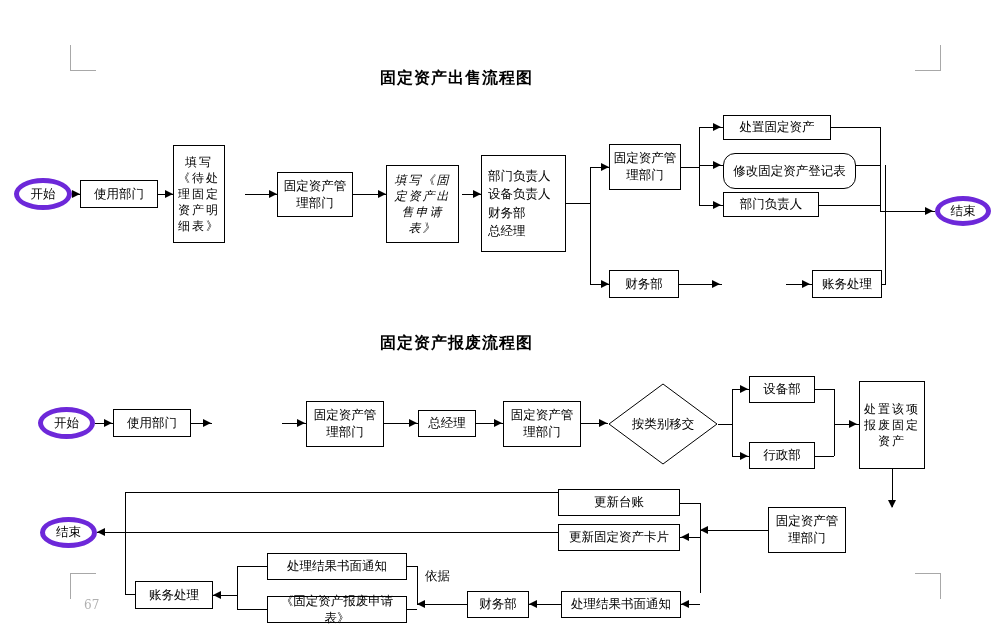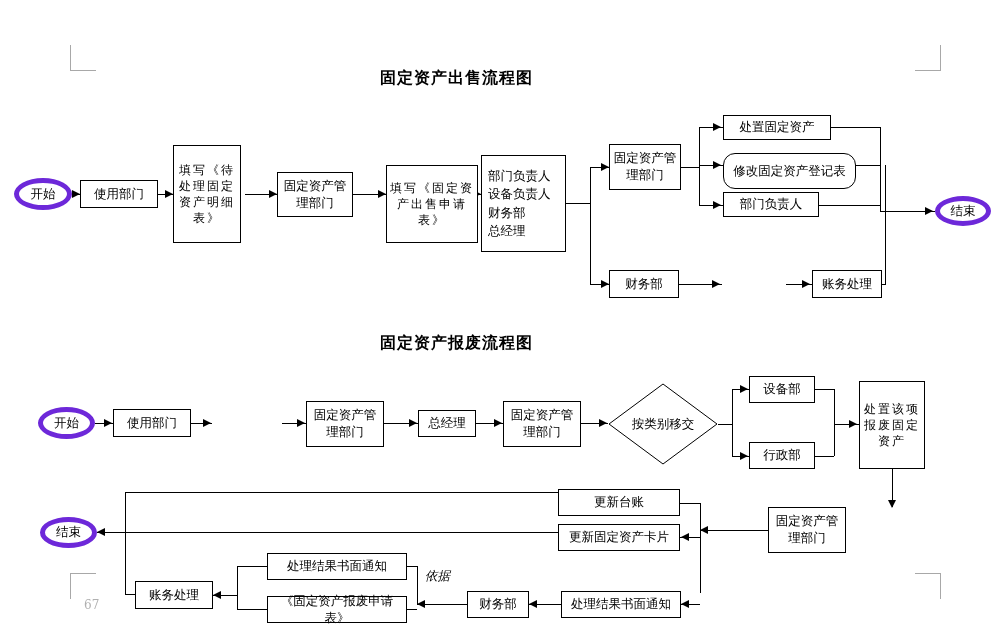--- a/index.html
+++ b/index.html
@@ -110,21 +110,20 @@
     border-left: 4px solid transparent;
     border-right: 4px solid transparent;
     border-top: 8px solid #000000;
   }
   .edge-label {
     position: absolute;
     font-size: 12.5px;
     background: #ffffff;
     padding: 0 1px;
     z-index: 4;
-    font-style: italic;
   }
   .page-number {
     position: absolute;
     color: #b0b0b0;
     font-size: 12px;
     font-family: "DejaVu Serif", "Liberation Serif", serif;
     z-index: 1;
   }
 </style>
 </head>
@@ -142,29 +141,29 @@
   <div class="chart-title" style="left:380px; top:68px; width:240px;">固定资产出售流程图</div>
 
   <div class="ellipse" style="left:14px; top:178px; width:58px; height:32px;">
     <span>开始</span>
   </div>
 
   <div class="node" style="left:80px; top:180px; width:78px; height:28px;">
     <span>使用部门</span>
   </div>
 
-  <div class="node small justify-wide" style="left:173px; top:145px; width:68px; height:98px;">
+  <div class="node small justify-wide" style="left:173px; top:145px; width:52px; height:98px;">
     <span>填写《待处理固定资产明细表》</span>
   </div>
 
   <div class="node" style="left:277px; top:172px; width:76px; height:45px;">
     <span>固定资产管理部门</span>
   </div>
 
-  <div class="node small justify-wide" style="left:386px; top:165px; width:92px; height:78px;">
+  <div class="node small justify-wide" style="left:386px; top:165px; width:73px; height:78px;font-style:italic;">
     <span>填写《固定资产出售申请表》</span>
   </div>
 
   <div class="node left-align" style="left:481px; top:155px; width:85px; height:97px;">
     <span style="white-space:pre-line; line-height:1.45;">部门负责人
 设备负责人
 财务部
 总经理</span>
   </div>
 

